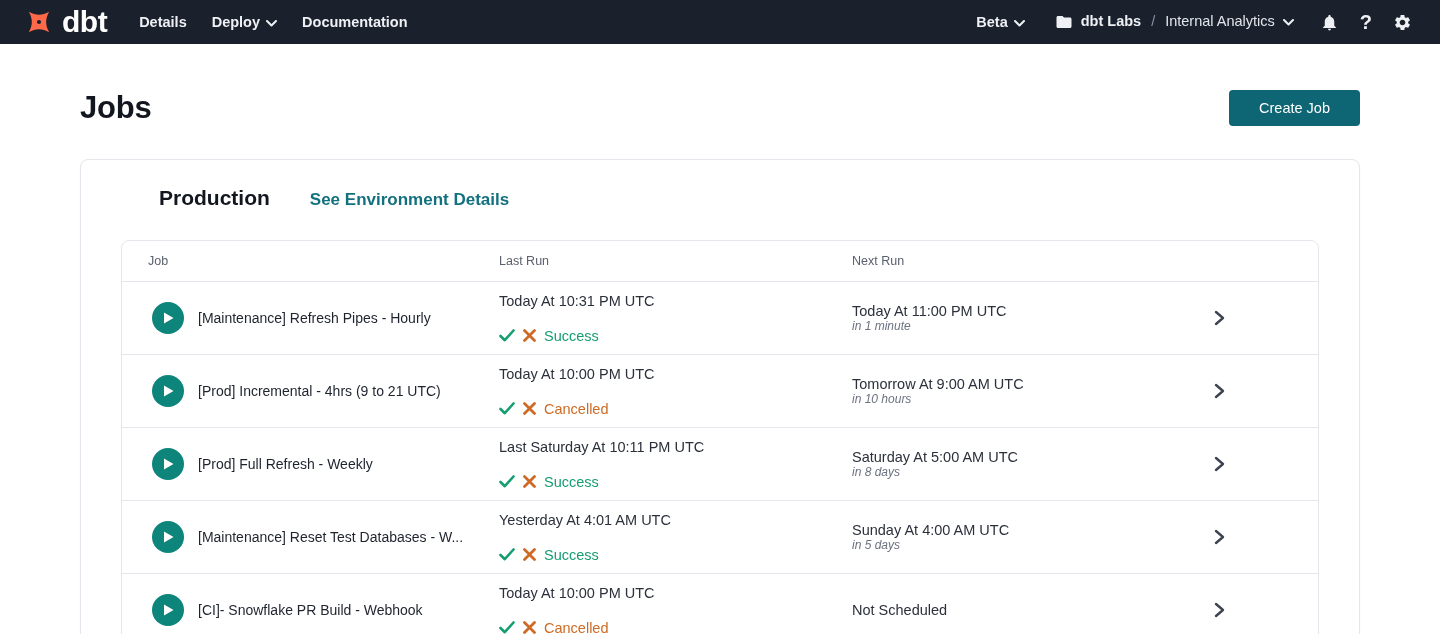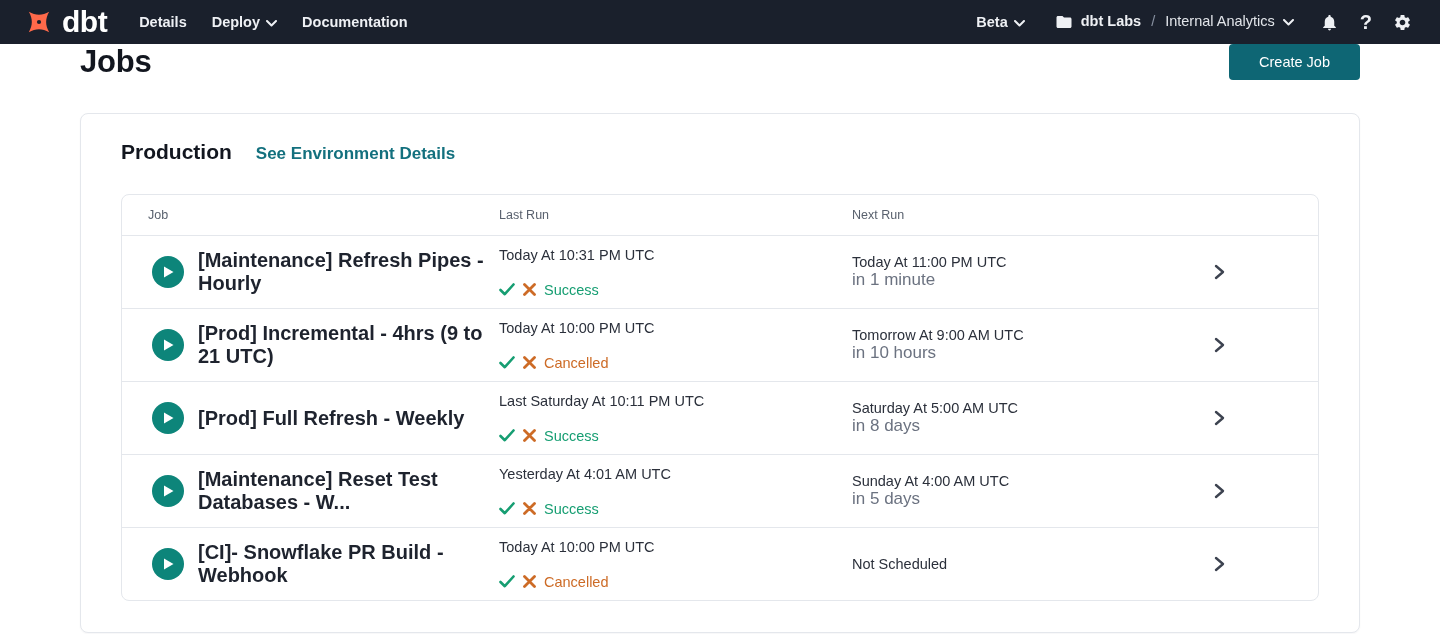--- a/index.html
+++ b/index.html
@@ -33,49 +33,49 @@
   .breadcrumb{display:flex;align-items:flex-start;gap:8px;margin:0 26px 0 30px;font-size:14.5px;}
   .breadcrumb .acct{font-weight:700;color:#eef0f4;text-decoration:none;cursor:pointer;}
   .breadcrumb .proj{font-weight:400;color:#e2e5ea;text-decoration:none;cursor:pointer;}
   .breadcrumb .sep{color:#8a93a3;margin:0 2px;}
   .nav-icons{display:flex;align-items:center;gap:21px;}
   .icon-btn{display:flex;align-items:center;justify-content:center;cursor:pointer;background:none;border:none;color:#eef0f4;}
   .qmark{font-size:20px;font-weight:800;color:#eef0f4;line-height:1;}
 
   
   .page-header{display:flex;align-items:center;justify-content:space-between;
-    padding:0 80px;}
+    padding:0 80px;margin-top:46px;}
   .page-title{font-size:31px;font-weight:700;color:#12161f;letter-spacing:-0.2px;}
   .create-job{background:var(--accent-teal);color:#fff;border:none;border-radius:4px;
     font-family:inherit;font-size:14.5px;font-weight:400;padding:10px 30px;cursor:pointer;}
 
   
   .card{margin:33px 80px 0 80px;border:1px solid var(--border);border-radius:8px;
     background:#fff;box-shadow:0 1px 2px rgba(16,24,40,.04);padding:26px 40px 40px 40px;height:520px;}
-  .env-header{display:flex;align-items:baseline;gap:24px;}
+  .env-header{display:flex;align-items:baseline;gap:40px;margin-left:38px;}
   .env-name{font-size:21px;font-weight:700;color:#12161f;}
   .env-link{font-size:17px;font-weight:700;color:var(--link-teal);text-decoration:none;cursor:pointer;}
 
   
   .jobs-table{margin-top:30px;border:1px solid var(--border);border-radius:8px;overflow:hidden;}
   .t-header,.t-row{display:grid;grid-template-columns:377px 353px 355px 113px;align-items:center;}
   .t-header{height:40px;color:var(--header-gray);font-size:12.5px;font-weight:500;}
   .t-header .h-job{padding-left:26px;}
   .t-row{height:73px;border-top:1px solid var(--border);cursor:pointer;}
   .job-cell{display:flex;align-items:center;gap:14px;padding-left:30px;}
   .play-btn{width:32px;height:32px;border-radius:50%;background:var(--play-teal);
     display:flex;align-items:center;justify-content:center;flex:0 0 32px;cursor:pointer;}
-  .job-name{font-size:20px;font-weight:700;color:var(--text-dark);}
+  .job-name{font-size:14px;font-weight:400;color:var(--text-dark);}
   .time-line{font-size:14.5px;color:var(--text-body);}
   .status-line{display:flex;align-items:center;gap:8px;margin-top:19px;font-size:14.5px;font-weight:400;}
   .status-line.success{color:var(--success);}
   .status-line.cancelled{color:var(--cancelled);}
   .status-line.success .icon-x{display:none;}
   .status-line.cancelled .icon-check{display:none;}
-  .rel-line{font-size:17px;color:var(--text-gray);}
+  .rel-line{font-size:12px;color:var(--text-gray);font-style:italic;}
   .chev-cell{display:flex;justify-content:flex-start;padding-left:5px;}
 </style>
 </head>
 <body>
 
 <nav class="navbar">
   <div class="nav-left">
     <a class="logo">
       <span style="display:flex;">
         <svg width="30" height="30" viewBox="0 0 100 100">

